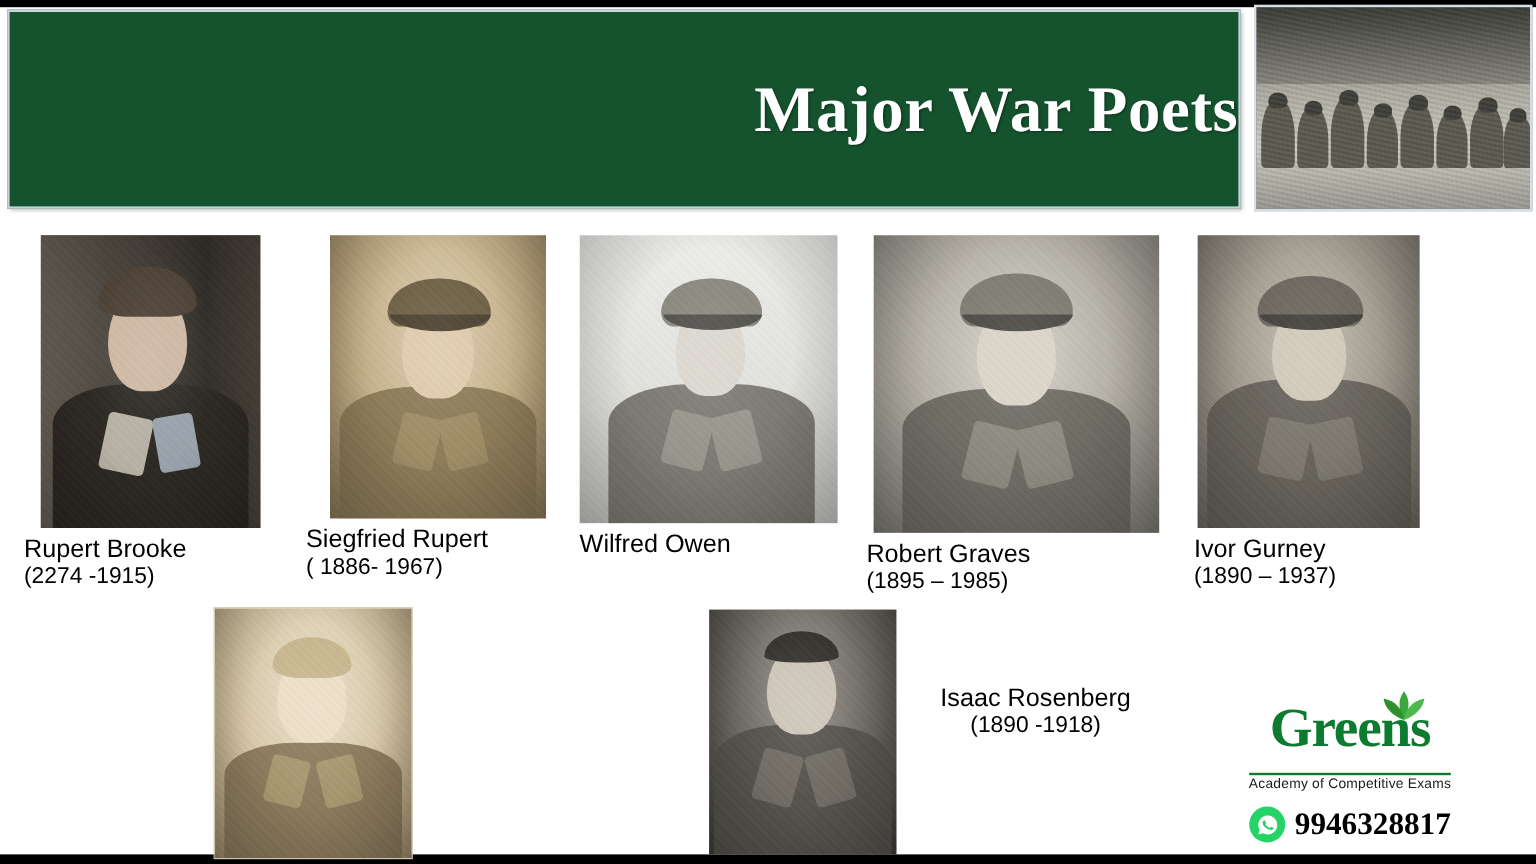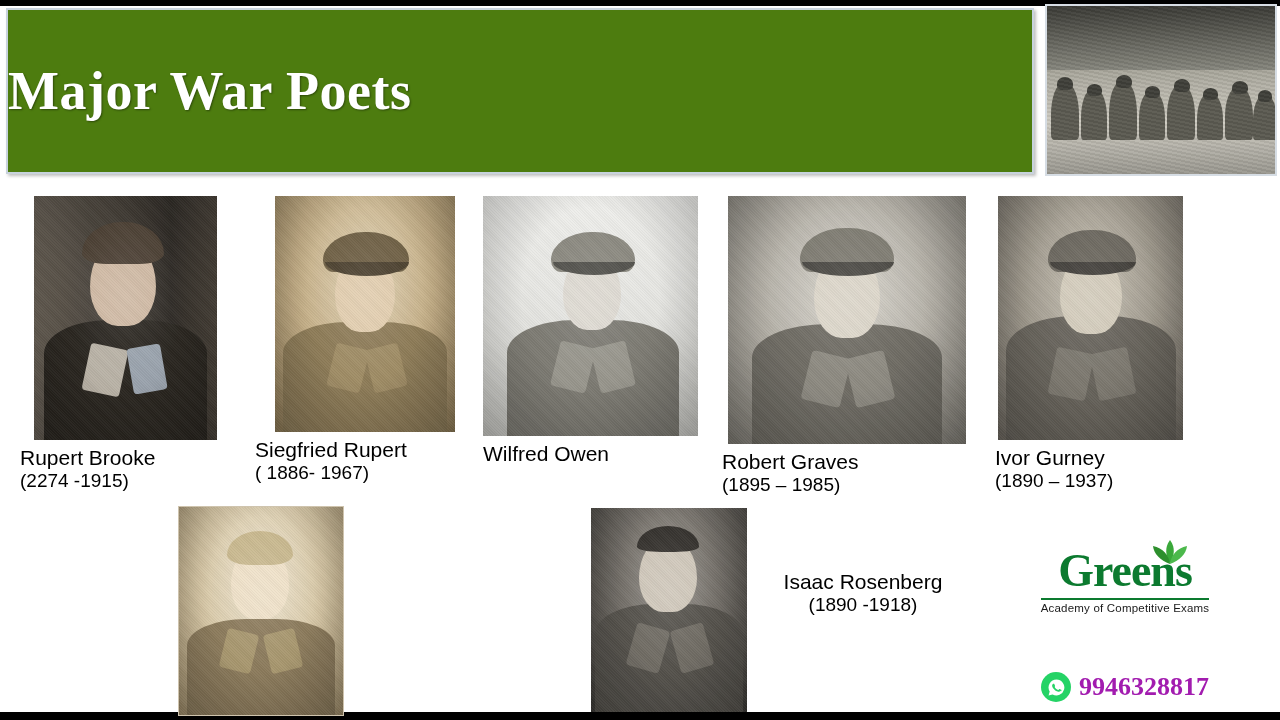--- a/index.html
+++ b/index.html
@@ -36,27 +36,27 @@
     background: #000000;
   }
 
   
   .title-banner {
     position: absolute;
     left: 6px;
     top: 8px;
     width: 1028px;
     height: 166px;
-    background: #4d7c0f;
+    background: #14532d;
     border: 2px solid #c8d3dd;
     box-sizing: border-box;
     box-shadow: 2px 2px 3px rgba(0,0,0,0.25);
     display: flex;
     align-items: center;
-    justify-content: flex-start;
+    justify-content: flex-end;
   }
   .title-text {
     color: #ffffff;
     font-family: "Liberation Serif", serif;
     font-weight: bold;
     font-size: 54px;
     letter-spacing: 0.5px;
     text-shadow: 1px 1px 2px rgba(0,0,0,0.4);
   }
 
@@ -170,21 +170,21 @@
   
   .r2label {
     position: absolute;
     text-align: center;
   }
 
   
   .logo-box {
     position: absolute;
     left: 1010px;
-    top: 548px;
+    top: 584px;
     width: 230px;
     height: 105px;
     text-align: center;
   }
   .logo-word {
     font-family: "Liberation Serif", serif;
     font-weight: bold;
     font-size: 46px;
     color: #0c7a2f;
     letter-spacing: -1px;
@@ -220,21 +220,21 @@
   }
   .wa {
     width: 30px; height: 30px; border-radius: 50%;
     background: #25D366;
     display: flex; align-items: center; justify-content: center;
   }
   .phone-num {
     font-family: "Liberation Serif", serif;
     font-weight: bold;
     font-size: 26px;
-    color: #a21caf;
+    color: #000000;
     letter-spacing: 0px;
   }
 </style>
 </head>
 <body>
 
 <div class="slide">
 
   <div class="top-black"></div>
   <div class="bottom-black"></div>
@@ -379,21 +379,21 @@
     <div class="logo-word">
       <span>Greens</span>
       <span class="leafwrap">
         <svg viewBox="0 0 40 28" width="40" height="28" aria-hidden="true">
           <path d="M20 26 C16 18 14 10 20 2 C26 10 24 18 20 26 Z" fill="#3aa83a"></path>
           <path d="M20 26 C10 22 4 16 3 8 C13 10 19 17 20 26 Z" fill="#2d8f2d"></path>
           <path d="M20 26 C30 22 36 16 37 8 C27 10 21 17 20 26 Z" fill="#4cb94c"></path>
         </svg>
       </span>
     </div>
-    <div style="margin-top:2px;">
+    <div style="margin-top:12px;">
       <span class="logo-sub">Academy of Competitive Exams</span>
     </div>
   </div>
 
   <div class="phone-row">
     <span class="wa">
       <svg viewBox="0 0 24 24" width="19" height="19" aria-hidden="true">
         <path fill="#ffffff" d="M12 2a10 10 0 0 0-8.6 15.1L2 22l5-1.3A10 10 0 1 0 12 2zm5.3 14.1c-.2.6-1.2 1.2-1.7 1.2-.5 0-1 .2-3.3-.7-2.8-1.1-4.5-3.9-4.7-4.1-.1-.2-1.1-1.4-1.1-2.7s.7-1.9 1-2.2c.2-.2.5-.3.7-.3h.5c.2 0 .4 0 .6.5l.8 2c.1.2.1.4 0 .6l-.3.5c-.1.2-.3.3-.1.6.2.3.8 1.3 1.7 2.1 1.2 1 2.1 1.3 2.4 1.5.2.1.4.1.6-.1l.8-.9c.2-.2.4-.2.6-.1l2 .9c.2.1.4.2.4.3.1.2.1.8-.1 1.4z"></path>
       </svg>
     </span>

